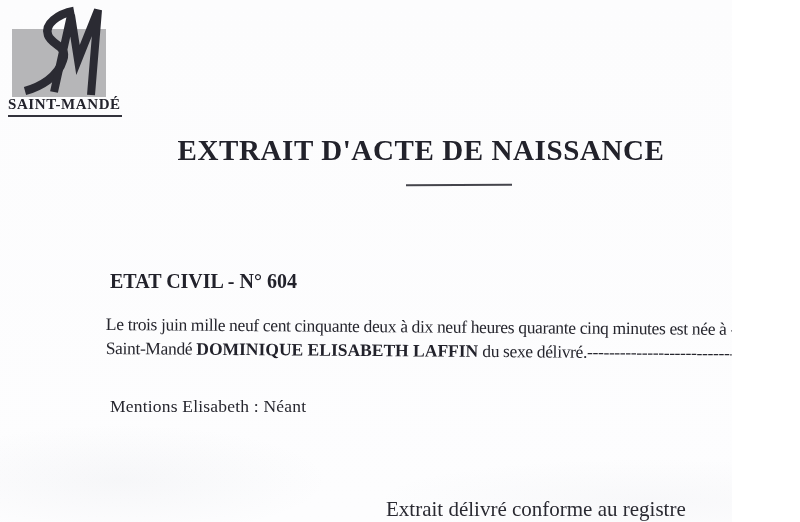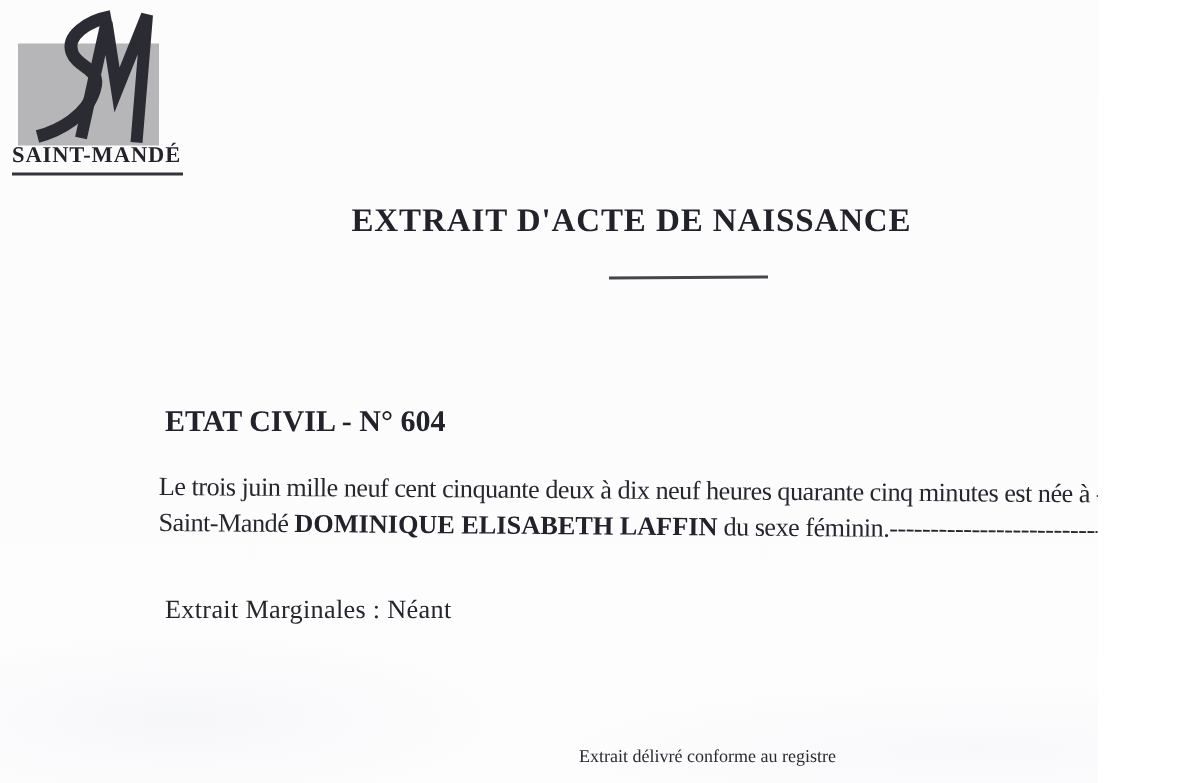--- a/index.html
+++ b/index.html
@@ -43,21 +43,21 @@
   }
 
   
   .title {
     position: absolute;
     left: 110px;
     right: 0;
     top: 134px;
     margin: 0;
     text-align: center;
-    font-size: 22px;
+    font-size: 29px;
     font-weight: bold;
     letter-spacing: 0.6px;
     color: #22222b;
     white-space: nowrap;
     font-family: Liberation Serif, serif;
   }
   .title-rule {
     position: absolute;
     left: 406px;
     top: 184px;
@@ -113,21 +113,21 @@
     letter-spacing: 0.2px;
     color: #26262e;
     white-space: nowrap;
   }
 
   
   .footer {
     position: absolute;
     left: 386px;
     top: 497px;
-    font-size: 12px;
+    font-size: 21px;
     color: #2a2a32;
     white-space: nowrap;
   }
 </style>
 </head>
 <body>
 
 <div class="page">
 
   <div class="logo">
@@ -146,21 +146,21 @@
 
   <div class="civil">
     <div>ETAT CIVIL - N° 604</div>
   </div>
 
   <div class="record">
     <div class="record-line">
       <span>Le trois juin mille neuf cent cinquante deux à dix neuf heures quarante cinq minutes est née à </span><span>----------------------------------------</span>
     </div>
     <div class="record-line">
-      <span>Saint-Mandé </span><span class="name">DOMINIQUE ELISABETH LAFFIN</span><span> du sexe féminin.</span><span>----------------------------------------------------------------------</span>
+      <span>Saint-Mandé </span><span class="name">DOMINIQUE ELISABETH LAFFIN</span><span> du sexe délivré.</span><span>----------------------------------------------------------------------</span>
     </div>
   </div>
 
-  <div class="mentions">Extrait Marginales : Néant</div>
+  <div class="mentions">Mentions Elisabeth : Néant</div>
 
   <div class="footer">Extrait délivré conforme au registre</div>
 
 </div>
 
 </body></html>

